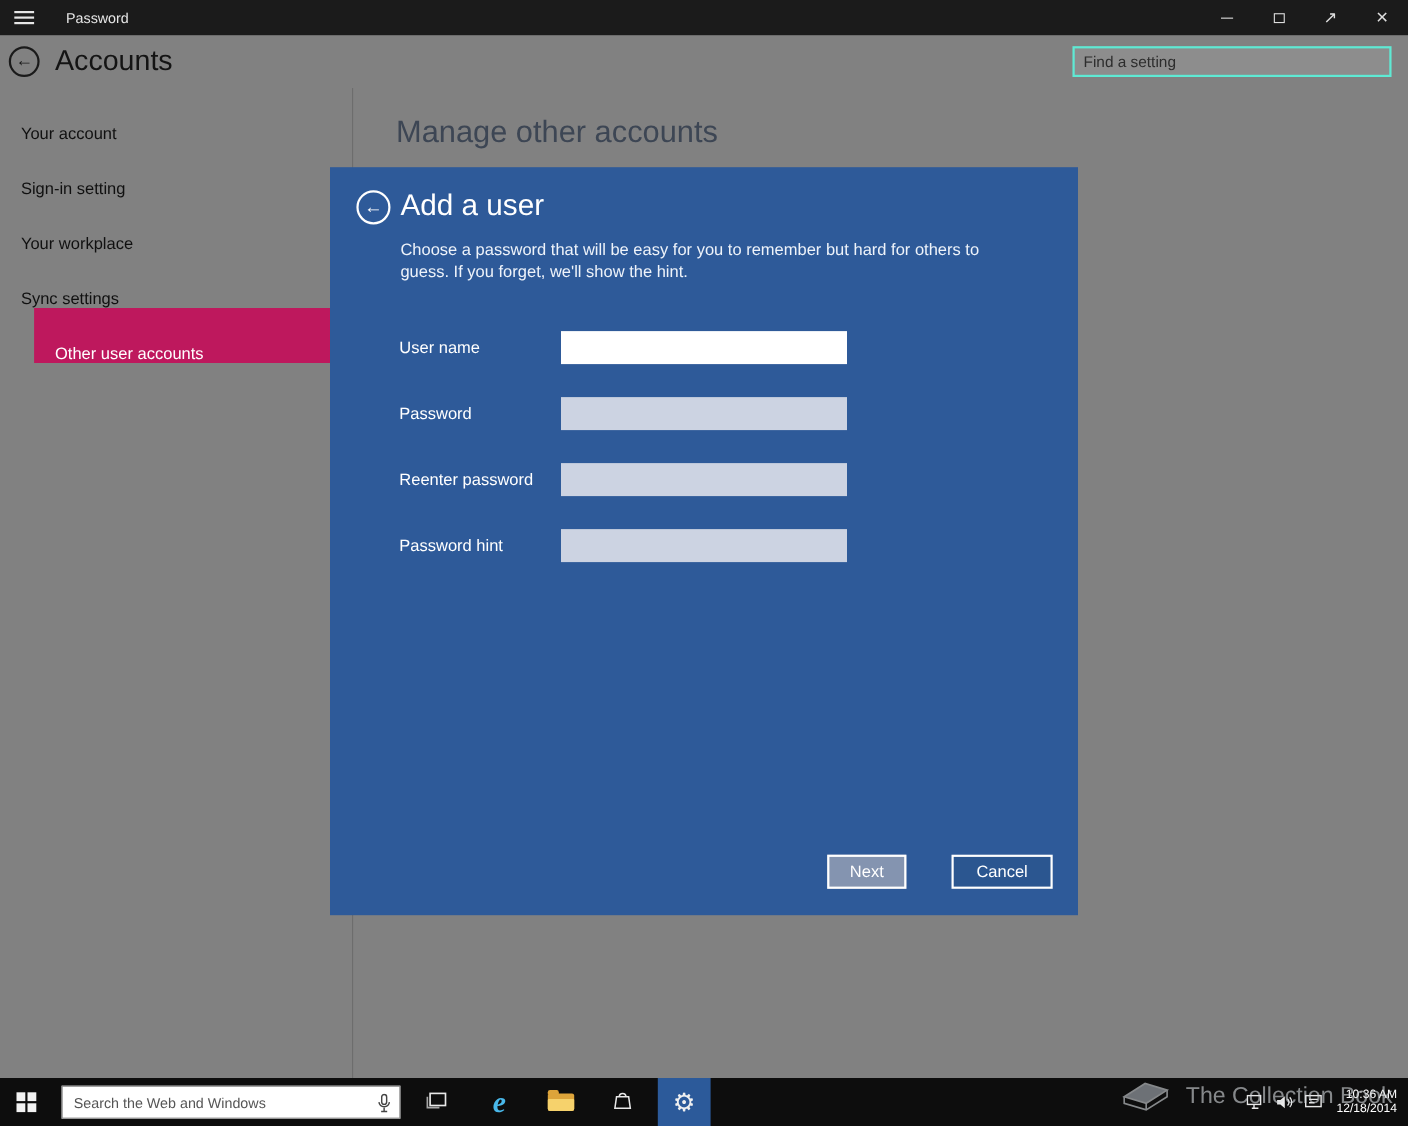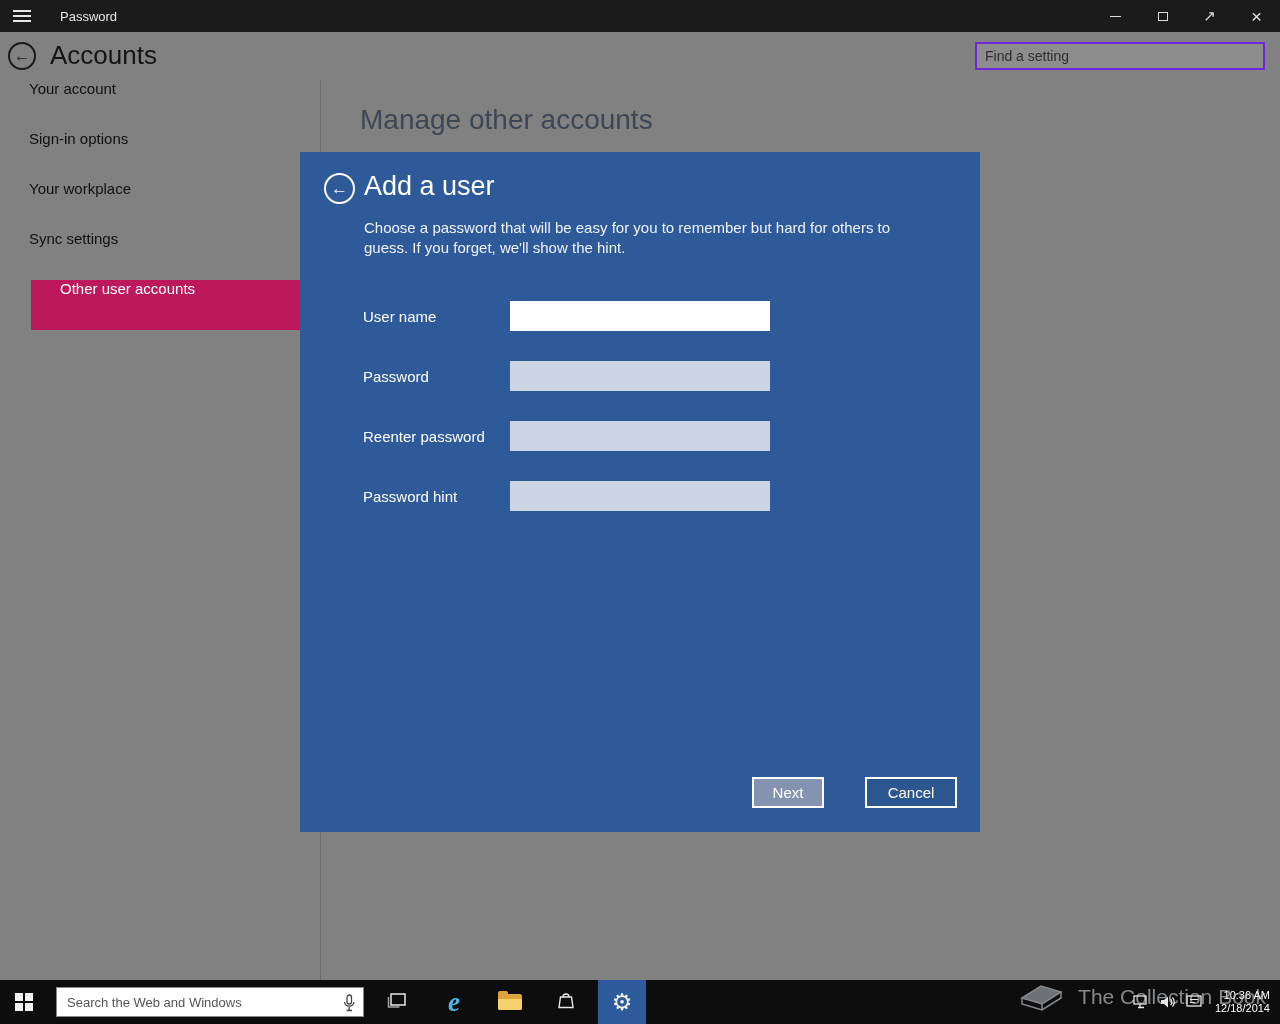--- a/index.html
+++ b/index.html
@@ -14,26 +14,26 @@
   .win-controls { position:absolute; right:0; top:0; height:32px; display:flex; }
   .win-btn { width:47px; height:32px; display:flex; align-items:center; justify-content:center; color:#dedede; font-size:15px; cursor:pointer; }
   .min-glyph { width:11px; height:1px; background:#dedede; }
   .restore-glyph { width:10px; height:9px; border:1px solid #dedede; }
   .close-glyph { font-size:19px; line-height:1; }
 
   
   .header { position:absolute; left:0; top:32px; width:1280px; height:48px; }
   .back-circle { position:absolute; left:8px; top:10px; width:28px; height:28px; border:2px solid #1a1a1a; border-radius:50%; color:#1a1a1a; display:flex; align-items:center; justify-content:center; font-size:16px; cursor:pointer; }
   .header-title { position:absolute; left:50px; top:8px; font-size:26px; font-weight:400; color:#141414; }
-  .find-setting { position:absolute; right:15px; top:10px; width:290px; height:28px; background:#8d8d8d; border:2px solid #6d28d9; color:#222; font-size:14px; padding:5px 8px; font-family:inherit; outline:none; }
+  .find-setting { position:absolute; right:15px; top:10px; width:290px; height:28px; background:#8d8d8d; border:2px solid #5eead4; color:#222; font-size:14px; padding:5px 8px; font-family:inherit; outline:none; }
   .find-setting::placeholder { color:#2d2d2d; opacity:1; }
 
   
   .sidebar { position:absolute; left:0; top:80px; width:320px; bottom:44px; }
-  .side-item { height:50px; display:flex; align-items:flex-start; padding-left:29px; font-size:15px; color:#101010; cursor:pointer; }
+  .side-item { height:50px; display:flex; align-items:flex-end; padding-left:19px; font-size:15px; color:#101010; cursor:pointer; }
   .side-item.selected { background:#be185d; color:#ffffff;margin-left:31px; }
   .vdivider { position:absolute; left:320px; top:80px; width:1px; bottom:44px; background:#6d6d6d; }
 
   
   .main-heading { position:absolute; left:360px; top:104px; font-size:28px; font-weight:400; color:#3d4654; }
 
   
   .dialog { position:absolute; left:300px; top:152px; width:680px; height:680px; background:#2e5a99; color:#fff; z-index:10; }
   .dialog-back { position:absolute; left:24px; top:21px; width:31px; height:31px; border:2px solid #ffffff; border-radius:50%; display:flex; align-items:center; justify-content:center; font-size:17px; color:#fff; cursor:pointer; }
   .dialog-title { position:absolute; left:64px; top:19px; font-size:27px; font-weight:400; }
@@ -101,21 +101,21 @@
     </div>
   <div class="header-title">Accounts</div>
   <input class="find-setting" placeholder="Find a setting" style="">
 </div>
 
 <div class="sidebar">
   <div class="side-item">
       <span>Your account</span>
     </div>
   <div class="side-item">
-      <span>Sign-in options</span>
+      <span>Sign-in setting</span>
     </div>
   <div class="side-item">
       <span>Your workplace</span>
     </div>
   <div class="side-item">
       <span>Sync settings</span>
     </div>
   <div class="side-item selected">
       <span>Other user accounts</span>
     </div>

